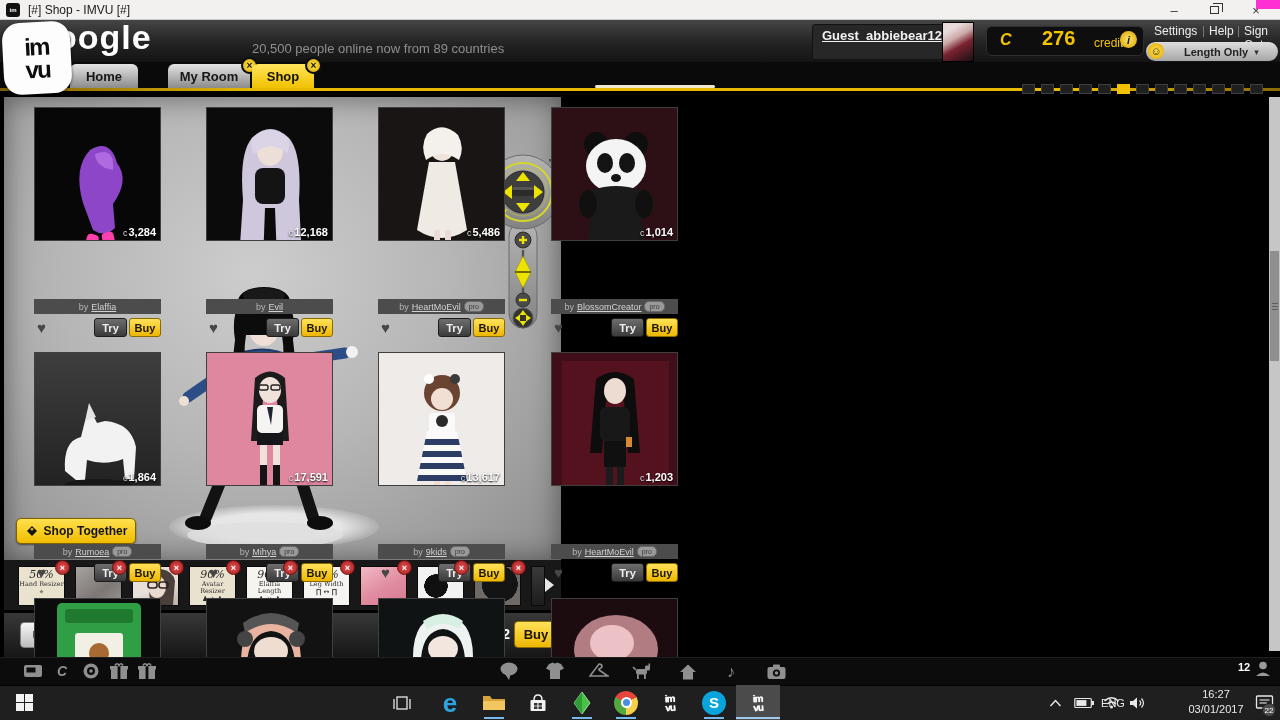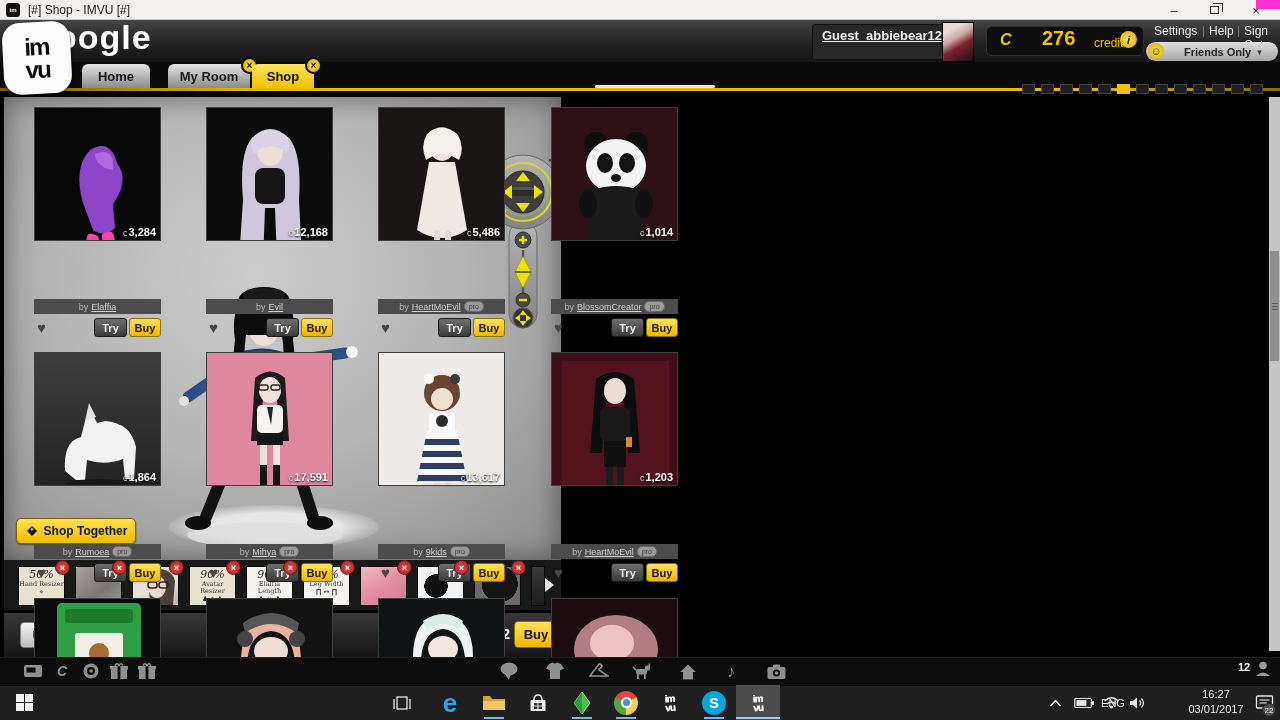--- a/index.html
+++ b/index.html
@@ -144,45 +144,46 @@
       </div>
   </div>
   <div id="pink-artifact" class="ab"></div>
 
   <div id="header" class="ab"></div>
   <div id="watermark" class="ab">oogle</div>
   <div id="logo" class="ab">
     <div>im</div>
     <div>vu</div>
   </div>
+  <div id="online-text" class="ab">20,500 people online now from 89 countries</div>
   <div id="userbox" class="ab"></div>
   <a id="username" class="ab">Guest_abbiebear123</a>
   <div id="user-avatar" class="ab"></div>
   <div id="creditbox" class="ab"></div>
   <span id="coin-hdr" class="ab">C</span>
   <span id="credit-val" class="ab">276</span>
   <span id="credit-lbl" class="ab">credits</span>
   <div id="info-ic" class="ab">
       <span>i</span>
     </div>
   <a class="hmenu ab" style="left:1154px">Settings</a>
   <div class="hsep ab" style="left:1203px"></div>
   <a class="hmenu ab" style="left:1209px">Help</a>
   <div class="hsep ab" style="left:1238px"></div>
   <a class="hmenu ab" style="left:1244px">Sign Out</a>
   <div id="availability" class="ab">
     <span id="smiley">
         <span>☺</span>
       </span>
-    <span id="avail-label">Friends Only</span>
+    <span id="avail-label">Length Only</span>
     <span id="avail-caret">▾</span>
   </div>
 
   <div id="tabbar" class="ab"></div>
-  <div class="tab ab" style="left:82px;width:68px">
+  <div class="tab ab" style="left:70px;width:68px">
       <span>Home</span>
     </div>
   <div class="tab ab" style="left:168px;width:82px">
       <span>My Room</span>
     <span class="xb">
         <span>×</span>
       </span>
     </div>
   <div class="tab active ab" style="left:252px;width:62px">
       <span>Shop</span>

